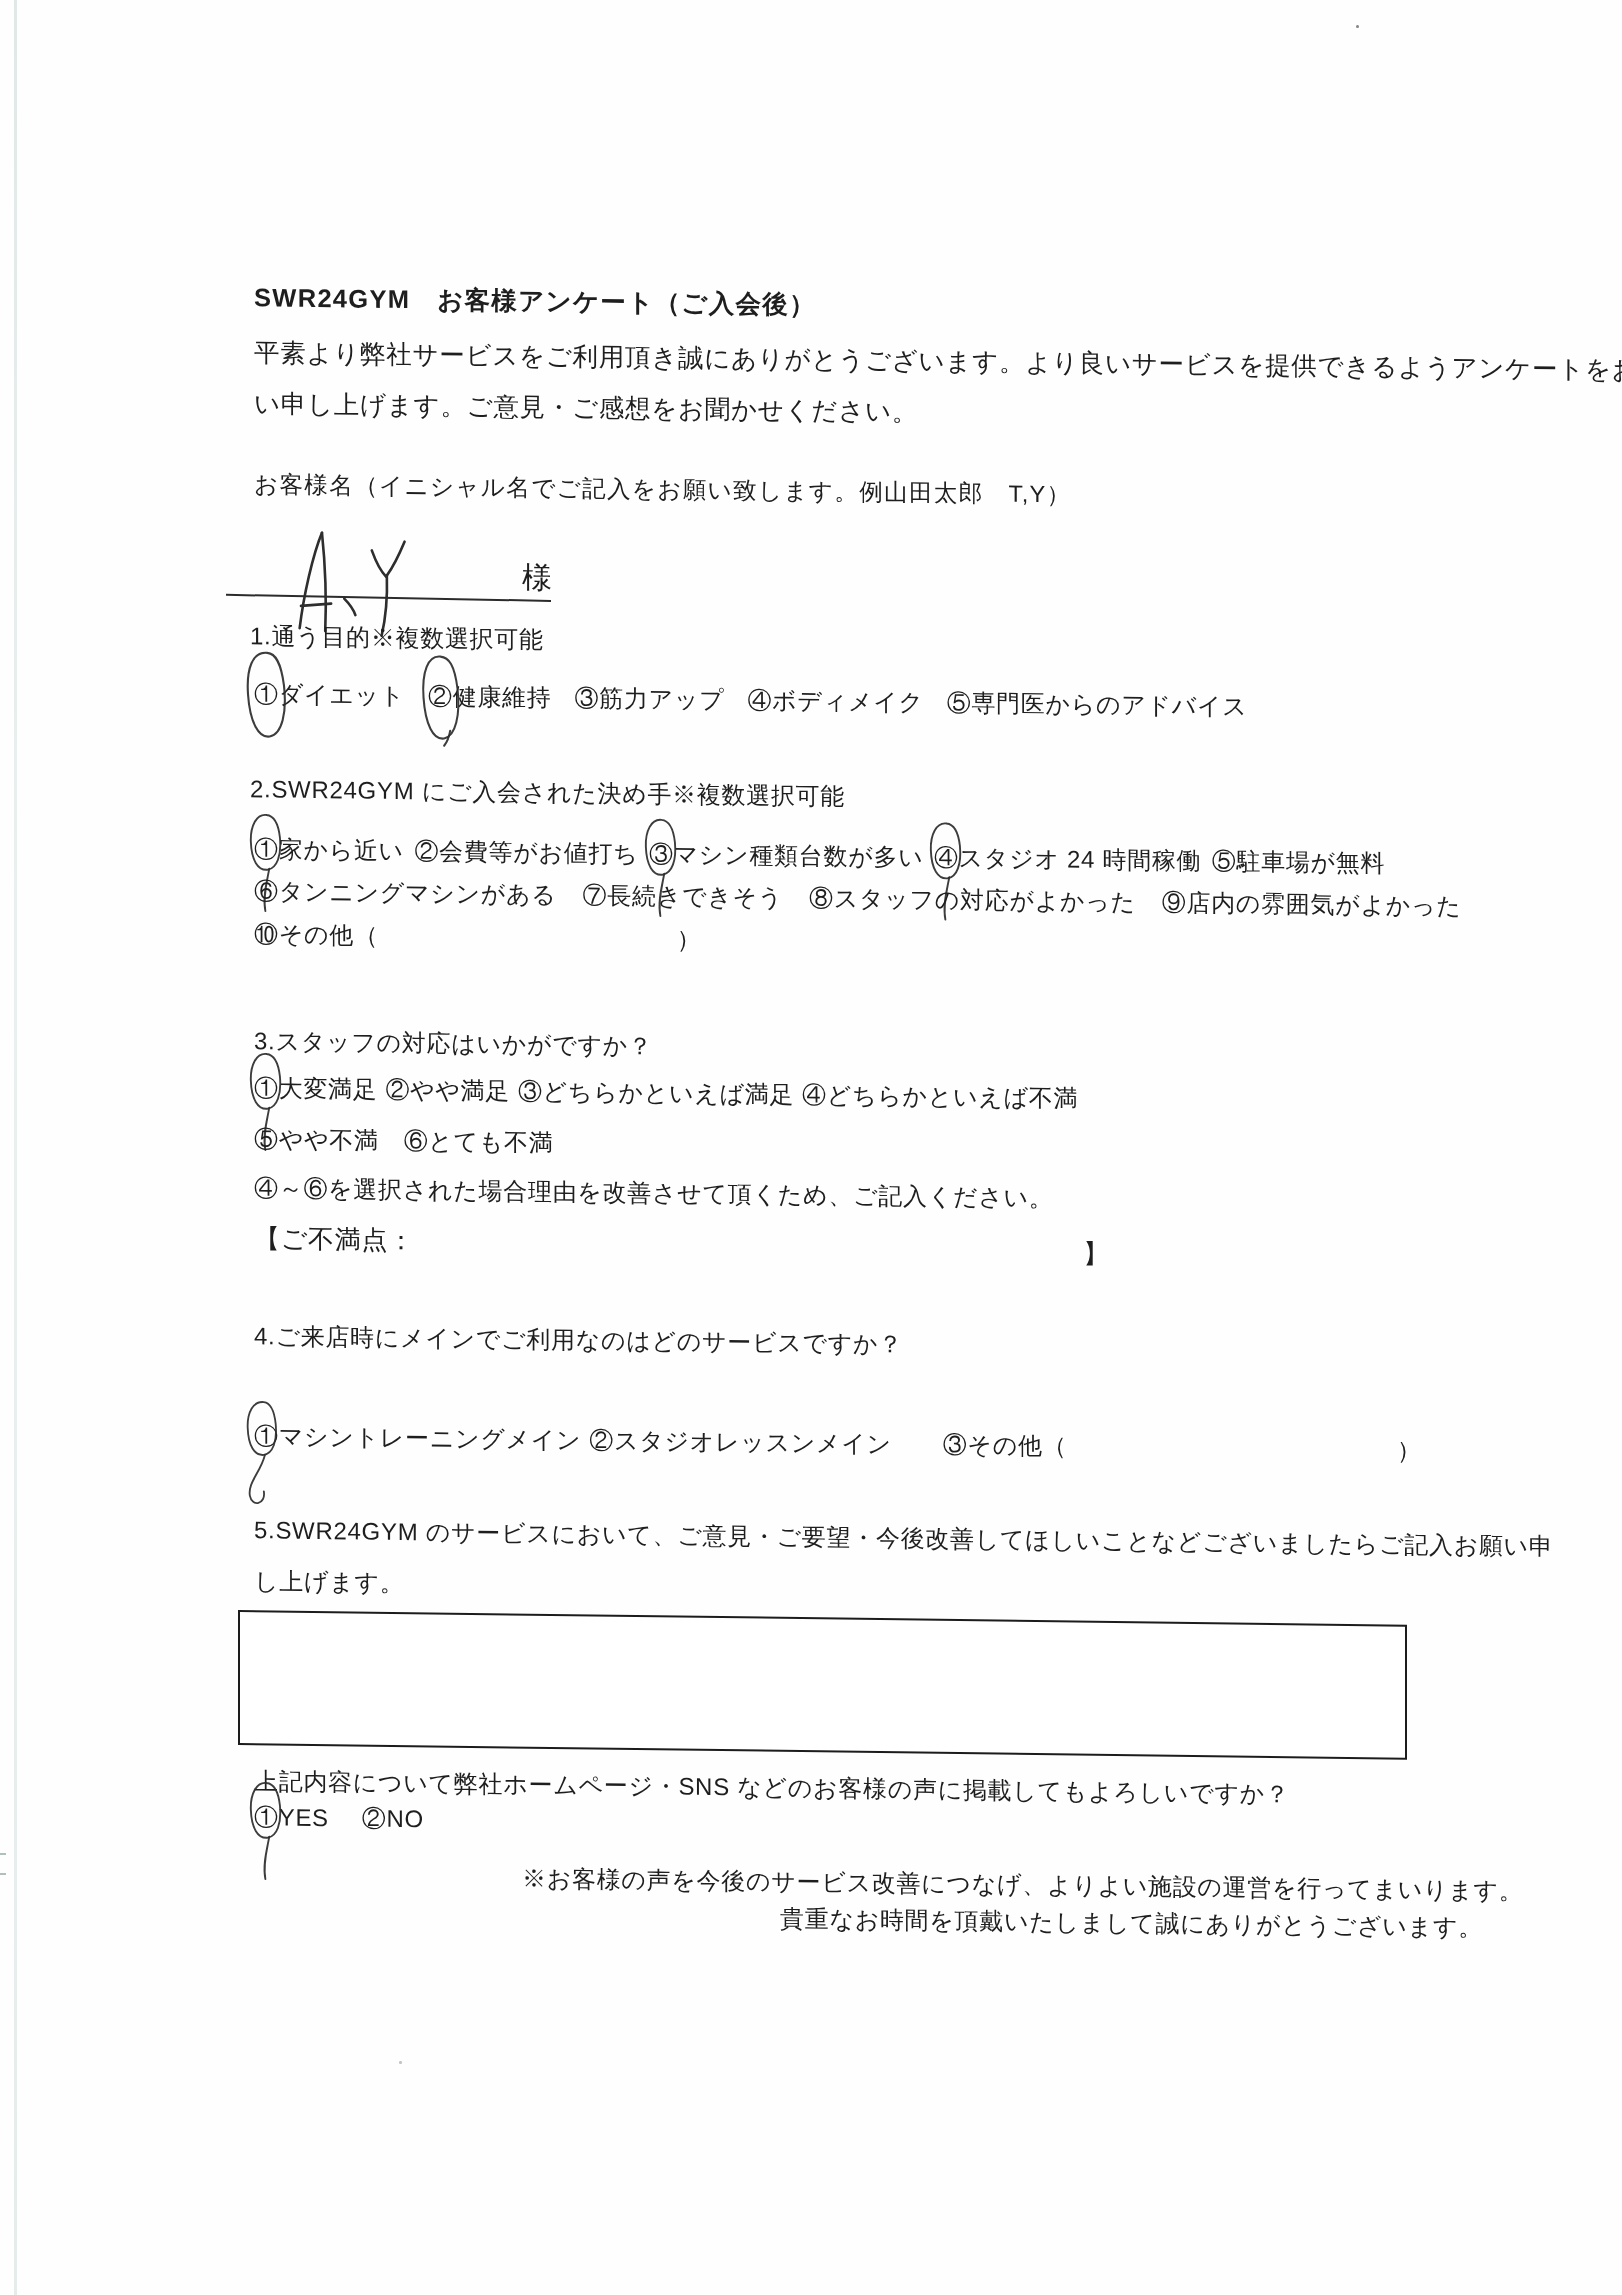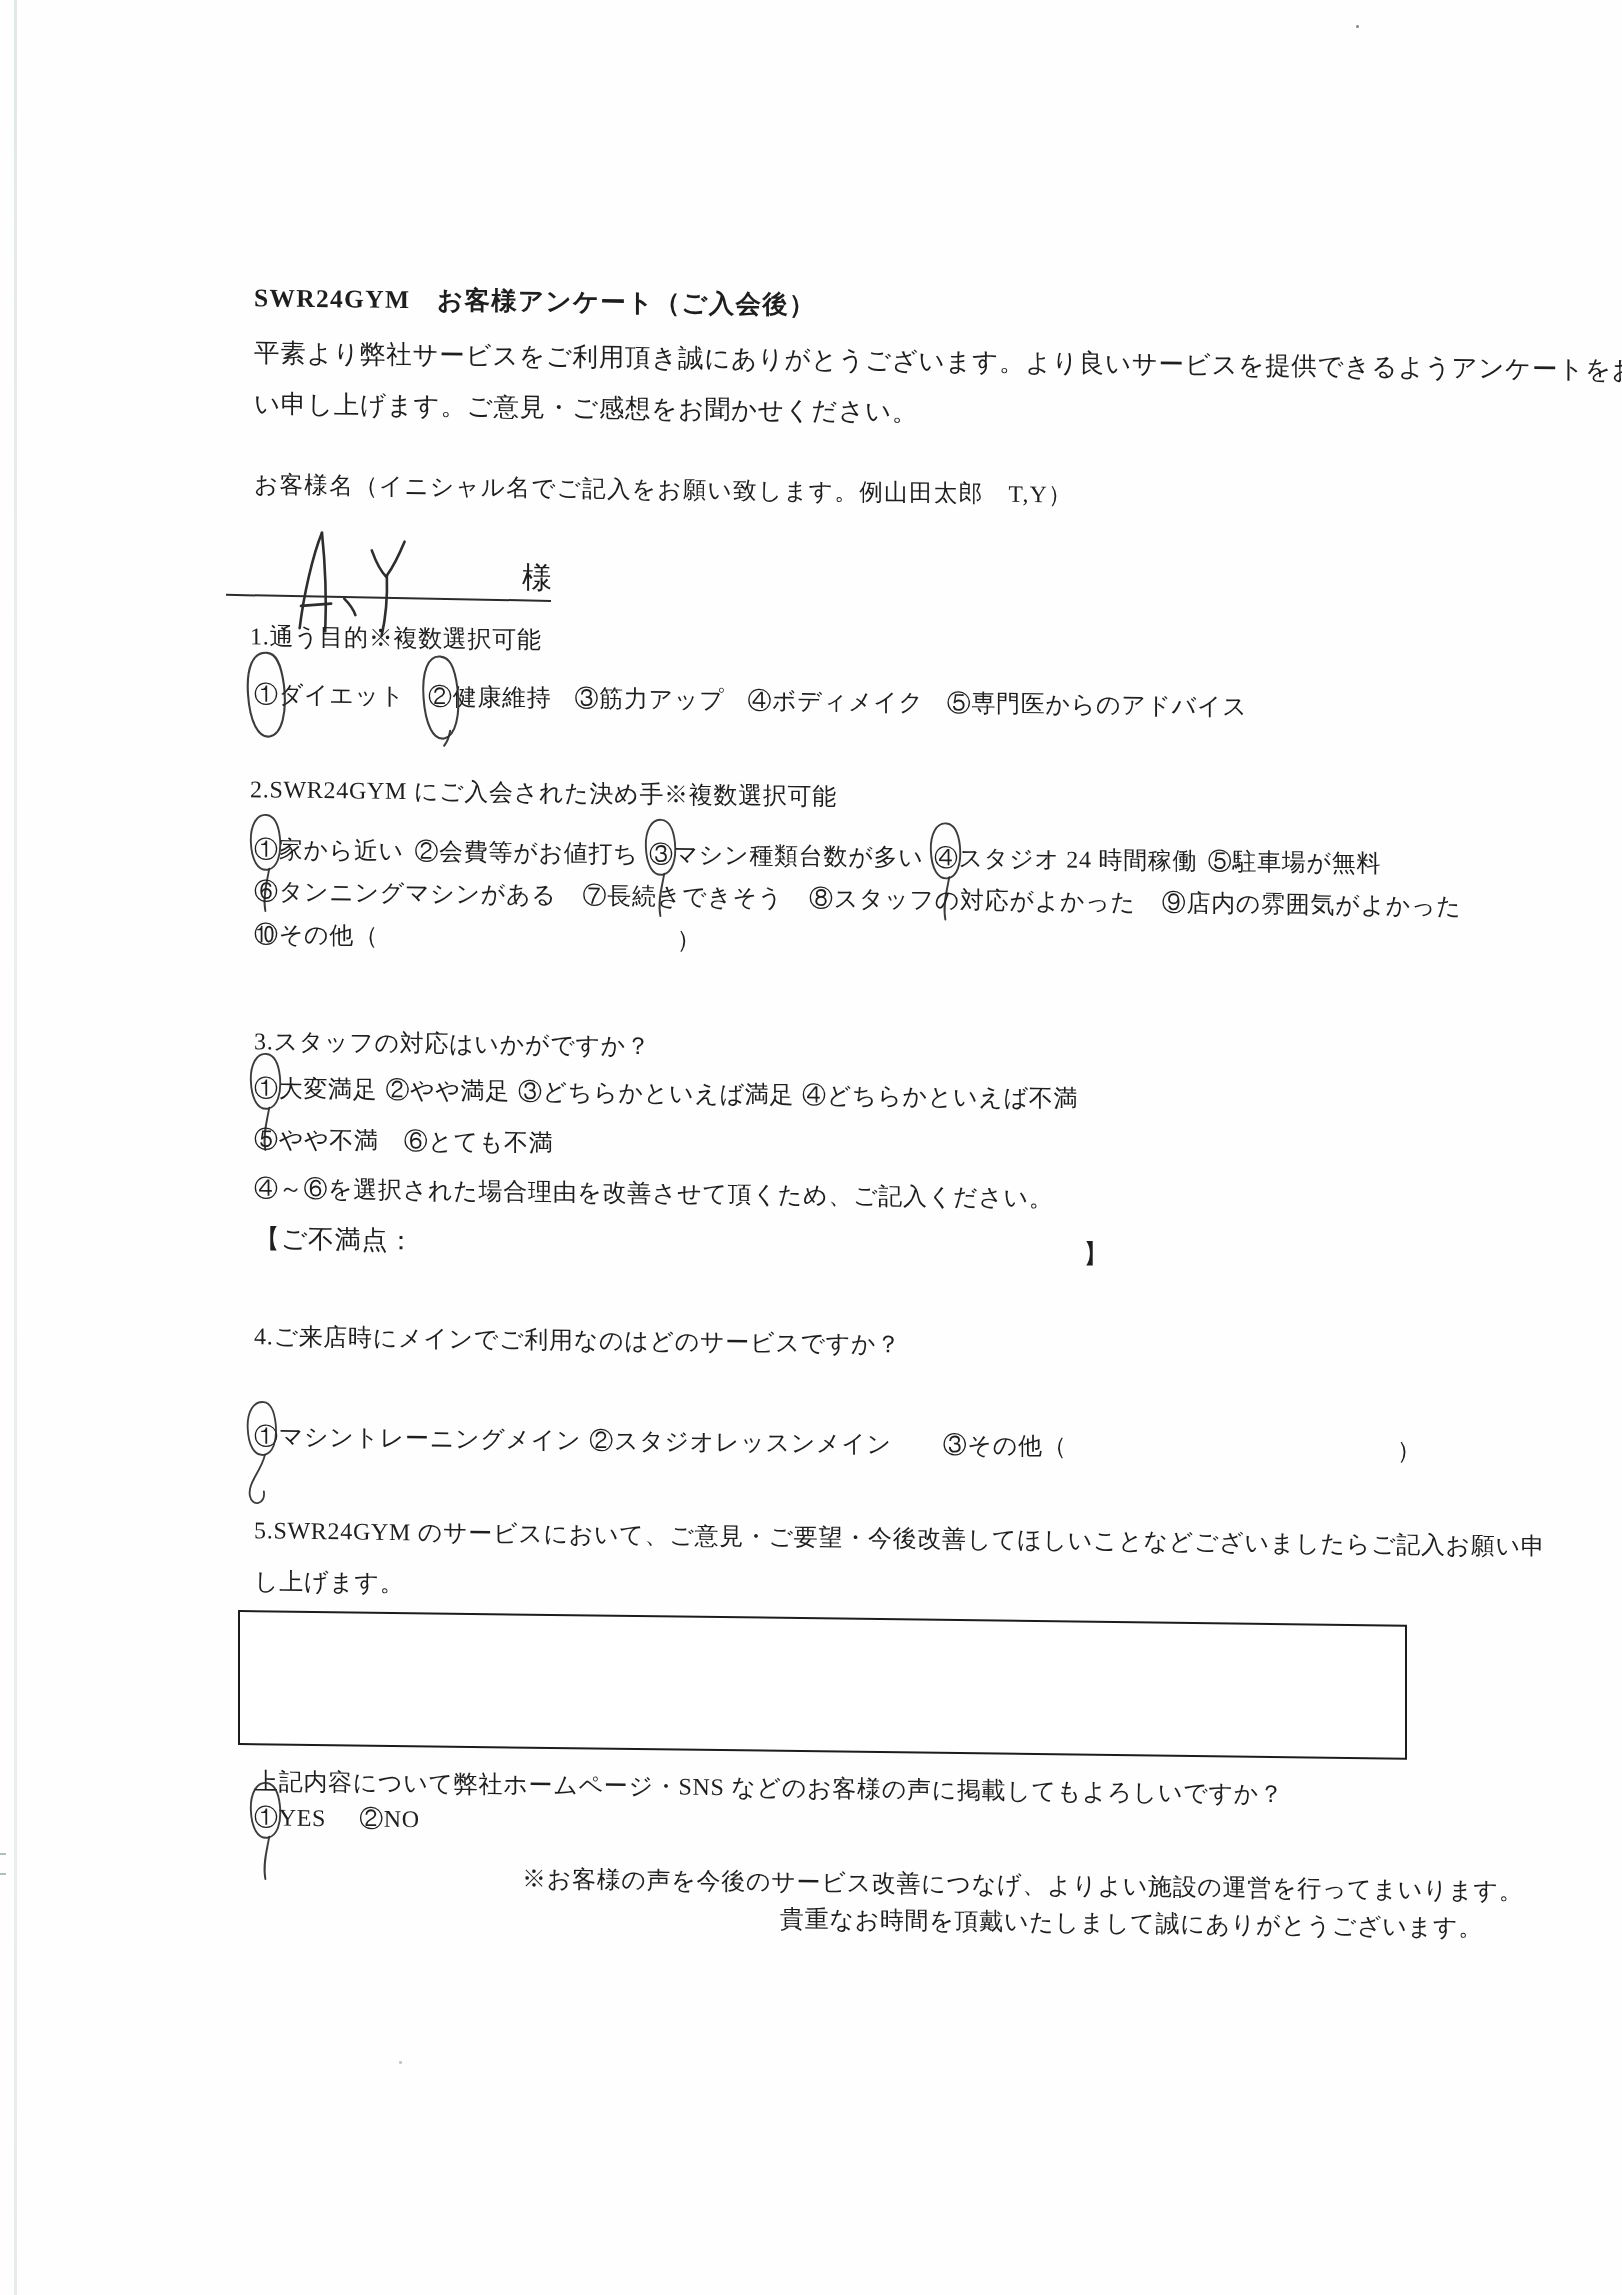--- a/index.html
+++ b/index.html
@@ -1,19 +1,19 @@
 <!DOCTYPE html>
 <html lang="ja" style="font-size:10.5px"><head>
 <meta charset="utf-8">
 <style>
   html,body{margin:0;padding:0;background:#ffffff;}
   .page{
     position:relative;width:1623px;height:2295px;background:#fefefe;
     overflow:hidden;
-    font-family:Liberation Serif, serif;
+    font-family:Liberation Sans, sans-serif;
     color:#1e1e1e;
   }
   
   .scan-edge{position:absolute;left:14.4px;top:0;width:2.6px;height:2295px;
     background:linear-gradient(180deg,#d7e2e0,#e3ebe9 40%,#dde7e5);opacity:.75;}
   .speck{position:absolute;background:#8a8a8a;border-radius:50%;}
   .edge-dash{position:absolute;left:0;width:5.9px;height:2px;background:#9fb0ad;opacity:.8;}
   
   .content{position:absolute;left:0;top:0;width:1623px;height:2295px;
     transform:skewY(0.72deg);transform-origin:0 0;}

